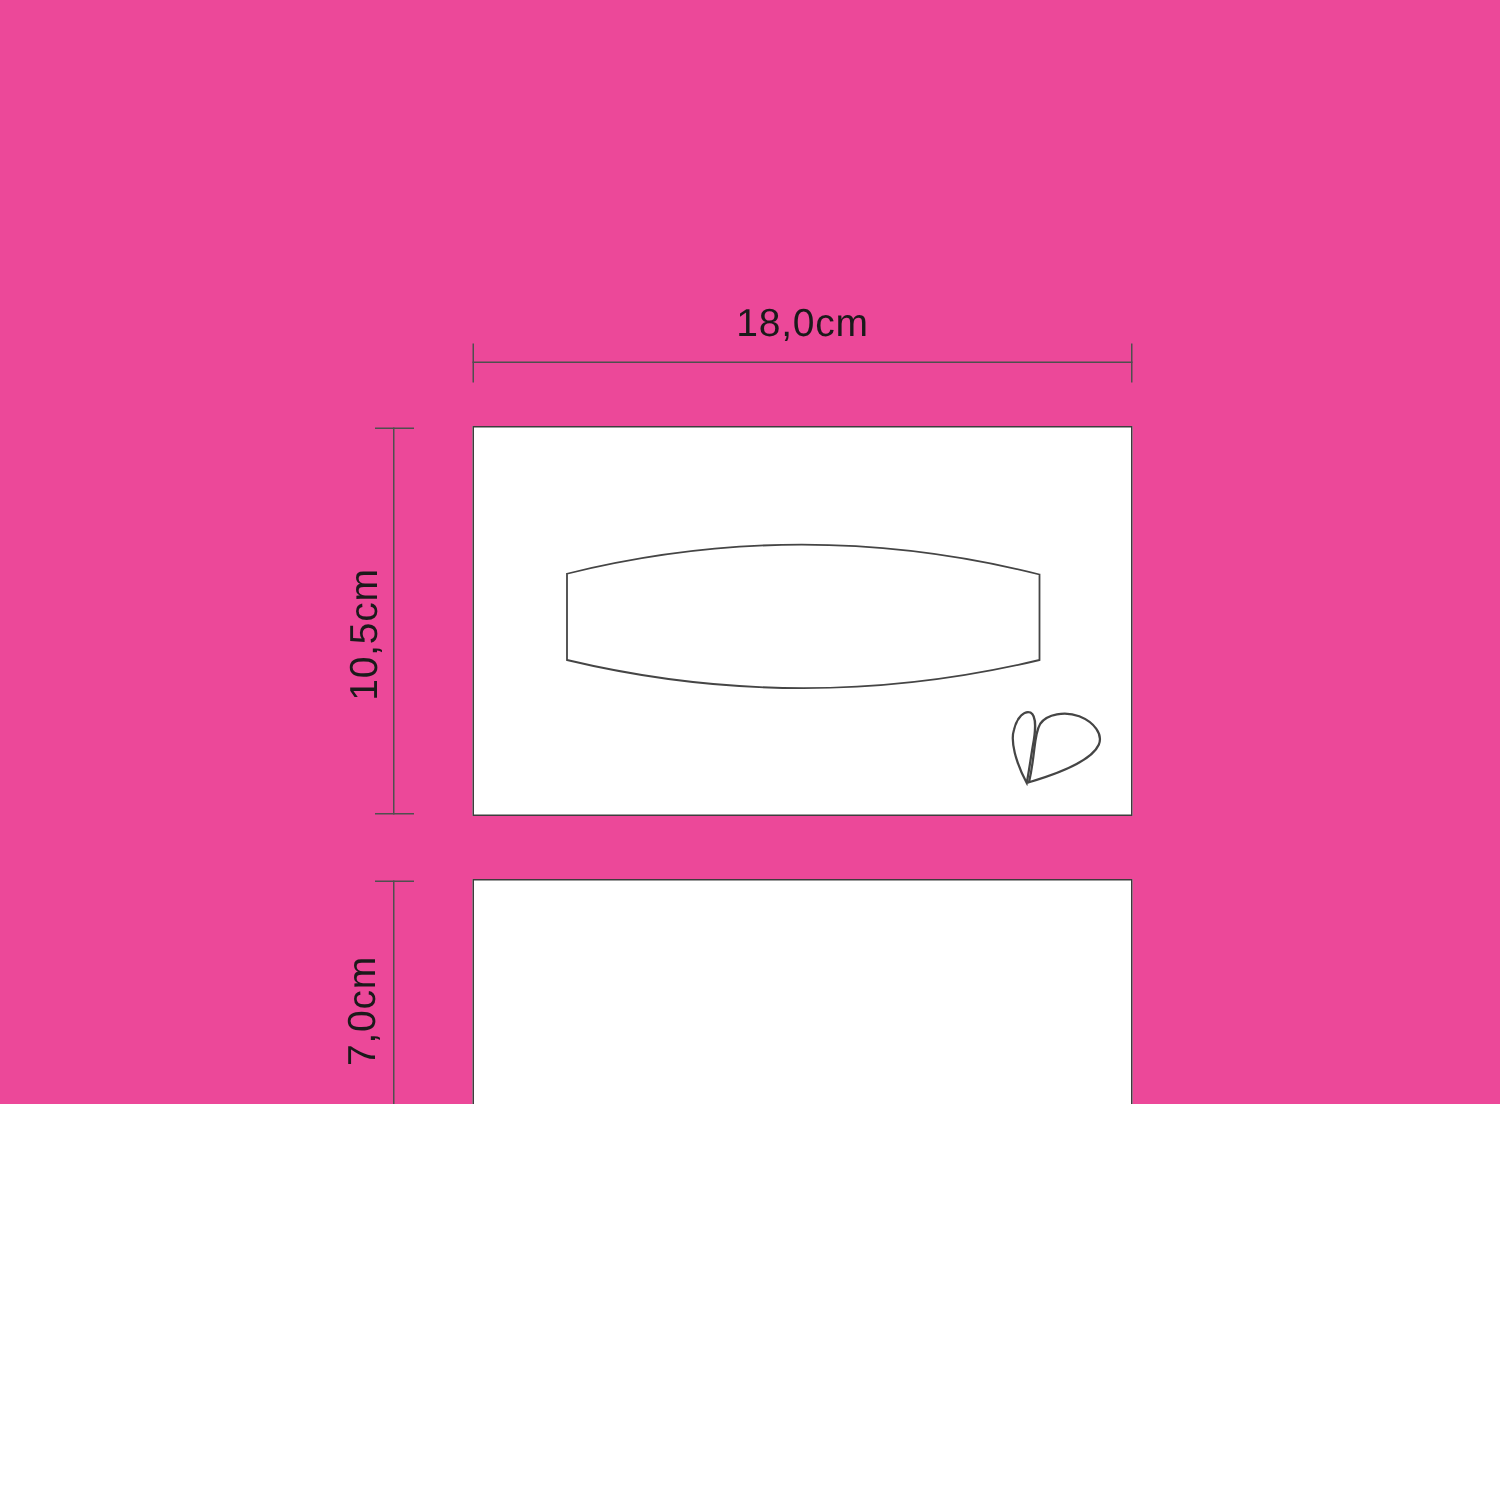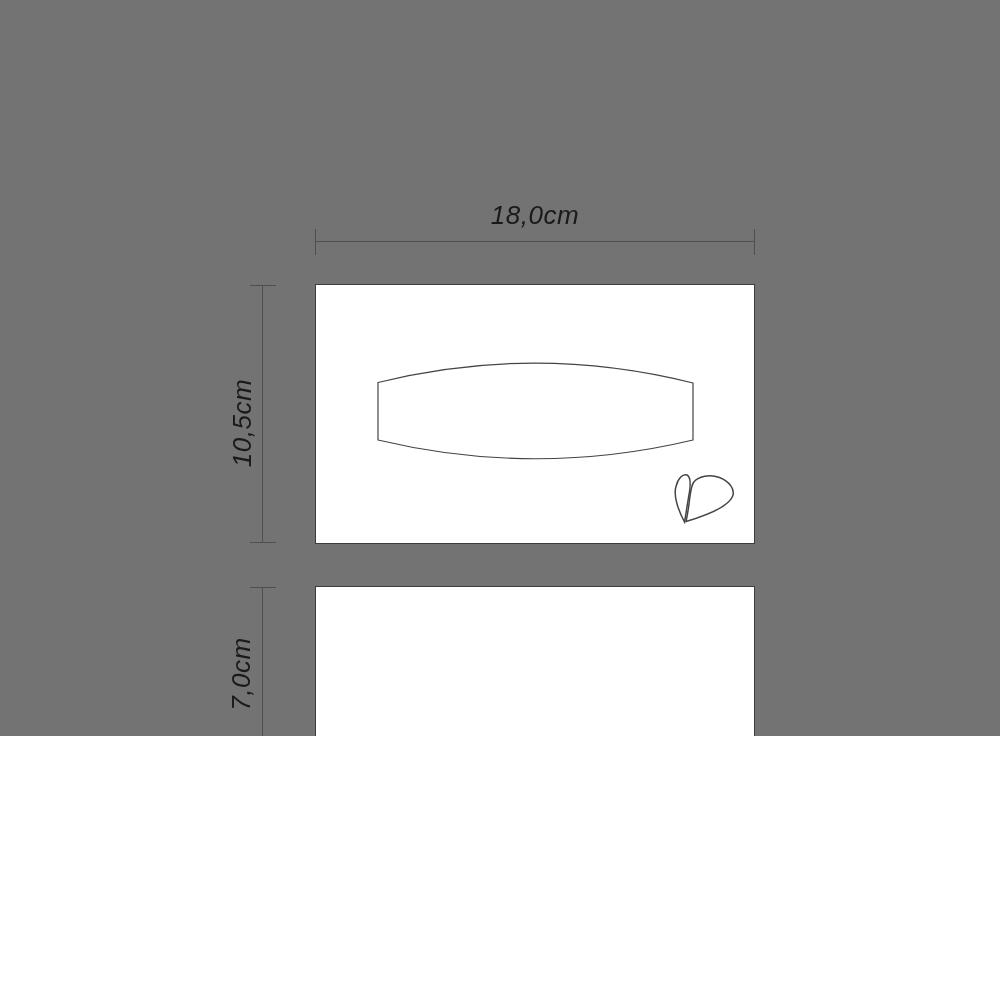--- a/index.html
+++ b/index.html
@@ -5,23 +5,22 @@
   html, body {
     margin: 0;
     padding: 0;
     background: #ffffff;
     font-family: "Liberation Sans", "DejaVu Sans", sans-serif;
   }
   #canvas {
     position: relative;
     width: 1000px;
     height: 736px;
-    background: #737373;
+    background: #ec4899;
     overflow: hidden;
-    font-style: italic;
   }
 
   
   .dim-label {
     position: absolute;
     color: #1a1a1a;
     font-size: 26px;
     line-height: 1;
     white-space: nowrap;
     letter-spacing: 0.5px;

